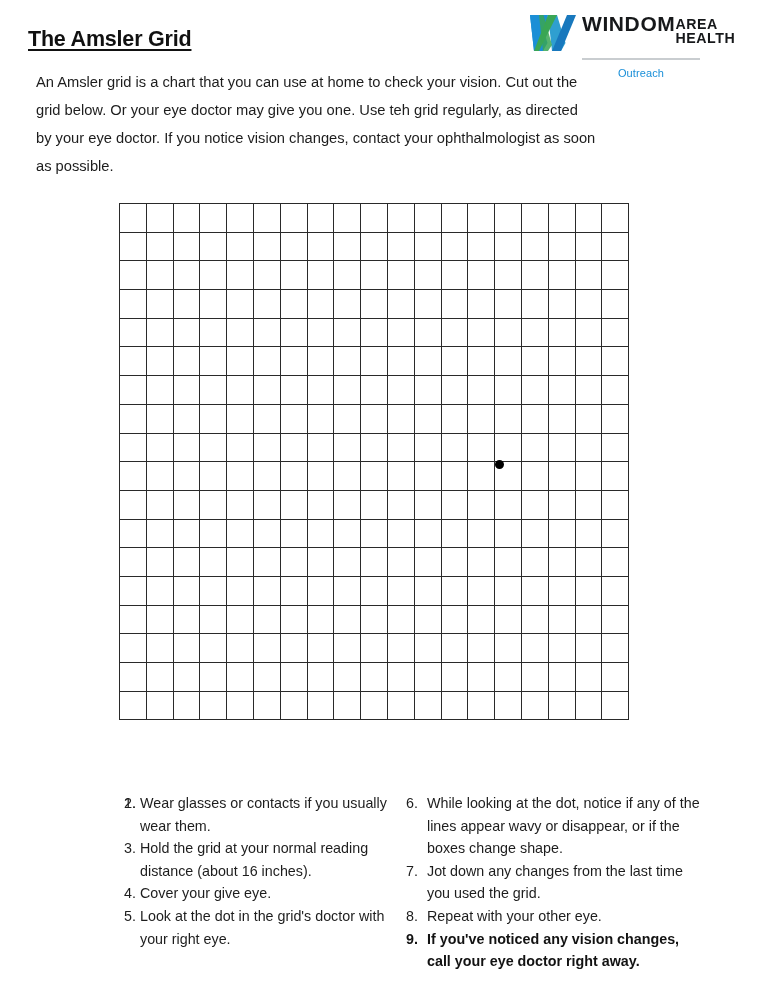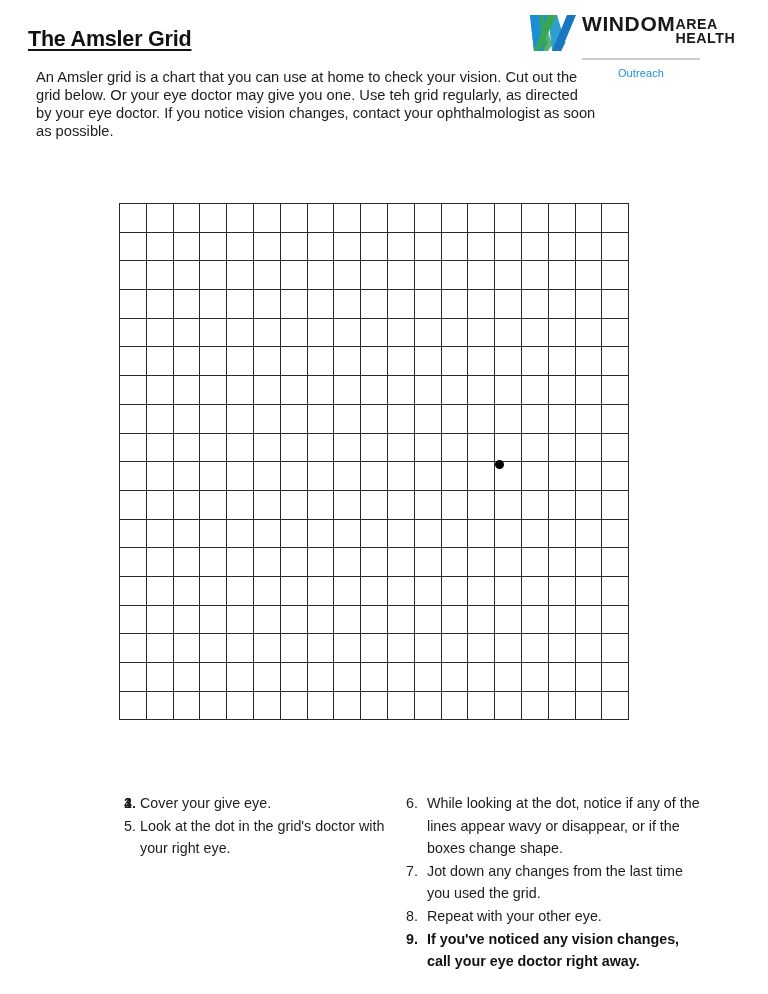--- a/index.html
+++ b/index.html
@@ -36,21 +36,21 @@
     color: #111111;
     white-space: nowrap;
   }
 
   .intro {
     position: absolute;
     left: 36px;
     top: 68px;
     width: 560px;
     font-size: 14.7px;
-    line-height: 18px;
+    line-height: 28px;
     color: #1d1d1d;
   }
 
   
   .logo-block {
     position: absolute;
     right: 18px;
     top: 12px;
     width: 172px;
     text-align: left;
@@ -603,22 +603,22 @@
           </tr>
         </tbody>
     </table>
     <div class="center-dot"></div>
   </div>
 
 
   <div class="howto-col-left">
     <ol class="steps">
         <li><span class="num">1.</span></li>
-        <li><span class="num">2.</span></li>
-        <li><span class="num">3.</span></li>
+        <li><span class="num">2.</span><span>Wear glasses or contacts if you usually wear them.</span></li>
+        <li><span class="num">3.</span><span>Hold the grid at your normal reading distance (about 16 inches).</span></li>
         <li><span class="num">4.</span><span>Cover your give eye.</span></li>
         <li><span class="num">5.</span><span>Look at the dot in the grid's doctor with your right eye.</span></li>
       </ol>
   </div>
 
   <div class="howto-col-right">
     <ol class="steps">
         <li><span class="num">6.</span><span>While looking at the dot, notice if any of the lines appear wavy or disappear, or if the boxes change shape.</span></li>
         <li><span class="num">7.</span><span>Jot down any changes from the last time you used the grid.</span></li>
         <li><span class="num">8.</span><span>Repeat with your other eye.</span></li>

